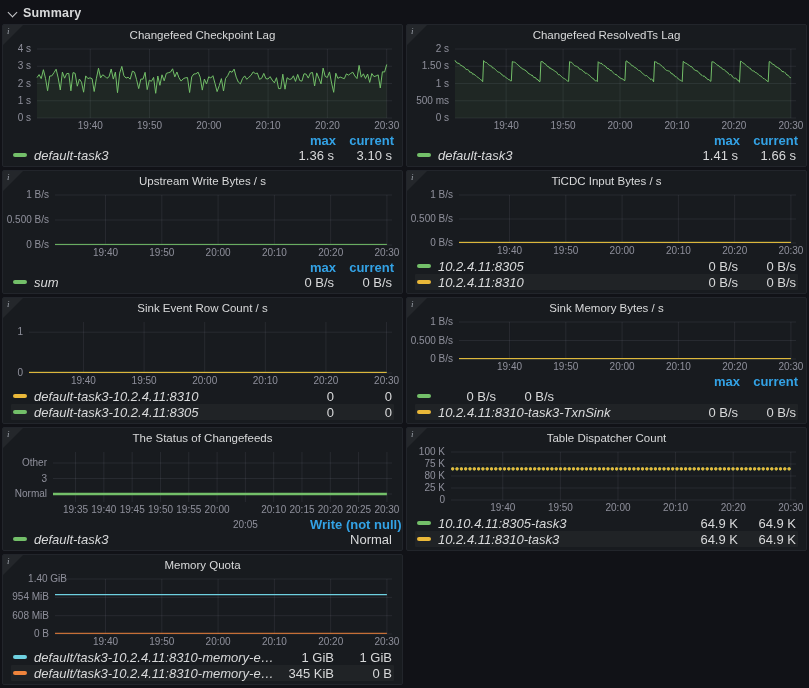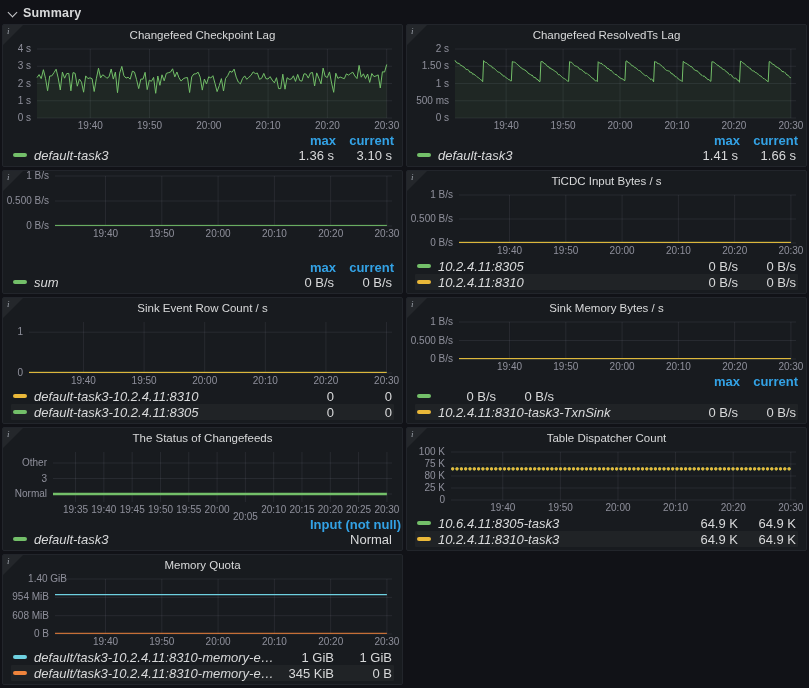--- a/index.html
+++ b/index.html
@@ -105,20 +105,21 @@
               <span class="lg-label">default-task3</span>
               <span class="lg-cell">1.36 s</span>
               <span class="lg-cell">3.10 s</span>
             </div>
           </div>
         </section>
         <section class="panel" style="height: 124px;">
           <div class="info-corner">
             <i>i</i>
           </div>
+          <h2 class="panel-title">Upstream Write Bytes / s</h2>
           <div class="chart">
             <svg width="399" height="70">
               <line x1="52" y1="55" x2="389" y2="55" stroke="rgba(204,204,220,0.09)" stroke-width="1"></line>
               <line x1="52" y1="30" x2="389" y2="30" stroke="rgba(204,204,220,0.09)" stroke-width="1"></line>
               <line x1="52" y1="5" x2="389" y2="5" stroke="rgba(204,204,220,0.09)" stroke-width="1"></line>
               <line x1="102.55" y1="5" x2="102.55" y2="55" stroke="rgba(204,204,220,0.09)" stroke-width="1"></line>
               <line x1="158.829" y1="5" x2="158.829" y2="55" stroke="rgba(204,204,220,0.09)" stroke-width="1"></line>
               <line x1="215.108" y1="5" x2="215.108" y2="55" stroke="rgba(204,204,220,0.09)" stroke-width="1"></line>
               <line x1="271.387" y1="5" x2="271.387" y2="55" stroke="rgba(204,204,220,0.09)" stroke-width="1"></line>
               <line x1="327.666" y1="5" x2="327.666" y2="55" stroke="rgba(204,204,220,0.09)" stroke-width="1"></line>
@@ -216,30 +217,30 @@
             </svg>
             <div class="ytick" style="top:41.0px;left:0;width:44px">Normal</div>
             <div class="ytick" style="top:25.5px;left:0;width:44px">3</div>
             <div class="ytick" style="top:10.0px;left:0;width:44px">Other</div>
             <div class="xtick" style="left:72.5px;top:57px">19:35</div>
             <div class="xtick" style="left:100.8px;top:57px">19:40</div>
             <div class="xtick" style="left:129.2px;top:57px">19:45</div>
             <div class="xtick" style="left:157.5px;top:57px">19:50</div>
             <div class="xtick" style="left:185.8px;top:57px">19:55</div>
             <div class="xtick" style="left:214.1px;top:57px">20:00</div>
-            <div class="xtick" style="left:242.4px;top:64px">20:05</div>
+            <div class="xtick" style="left:242.4px;top:72px">20:05</div>
             <div class="xtick" style="left:270.7px;top:57px">20:10</div>
             <div class="xtick" style="left:299.0px;top:57px">20:15</div>
             <div class="xtick" style="left:327.3px;top:57px">20:20</div>
             <div class="xtick" style="left:355.6px;top:57px">20:25</div>
             <div class="xtick" style="left:383.9px;top:57px">20:30</div>
           </div>
           <div class="legend">
             <div class="lg-h">
-              <span class="lg-cell wide" style="color: rgb(51, 162, 229);">Input (not null)</span>
+              <span class="lg-cell wide" style="color: rgb(51, 162, 229);">Write (not null)</span>
             </div>
             <div class="lg-row">
               <span class="swatch" style="background: rgb(115, 191, 105);"></span>
               <span class="lg-label">default-task3</span>
               <span class="lg-cell wide">Normal</span>
             </div>
           </div>
         </section>
         <section class="panel" style="height: 131px;">
           <div class="info-corner">
@@ -611,21 +612,21 @@
             <div class="xtick" style="left:95.8px;top:55px">19:40</div>
             <div class="xtick" style="left:153.4px;top:55px">19:50</div>
             <div class="xtick" style="left:211.0px;top:55px">20:00</div>
             <div class="xtick" style="left:268.6px;top:55px">20:10</div>
             <div class="xtick" style="left:326.2px;top:55px">20:20</div>
             <div class="xtick" style="left:383.8px;top:55px">20:30</div>
           </div>
           <div class="legend">
             <div class="lg-row">
               <span class="swatch" style="background: rgb(115, 191, 105);"></span>
-              <span class="lg-label">10.6.4.11:8305-task3</span>
+              <span class="lg-label">10.10.4.11:8305-task3</span>
               <span class="lg-cell">64.9 K</span>
               <span class="lg-cell">64.9 K</span>
             </div>
             <div class="lg-row stripe">
               <span class="swatch" style="background: rgb(234, 184, 57);"></span>
               <span class="lg-label">10.2.4.11:8310-task3</span>
               <span class="lg-cell">64.9 K</span>
               <span class="lg-cell">64.9 K</span>
             </div>
           </div>

